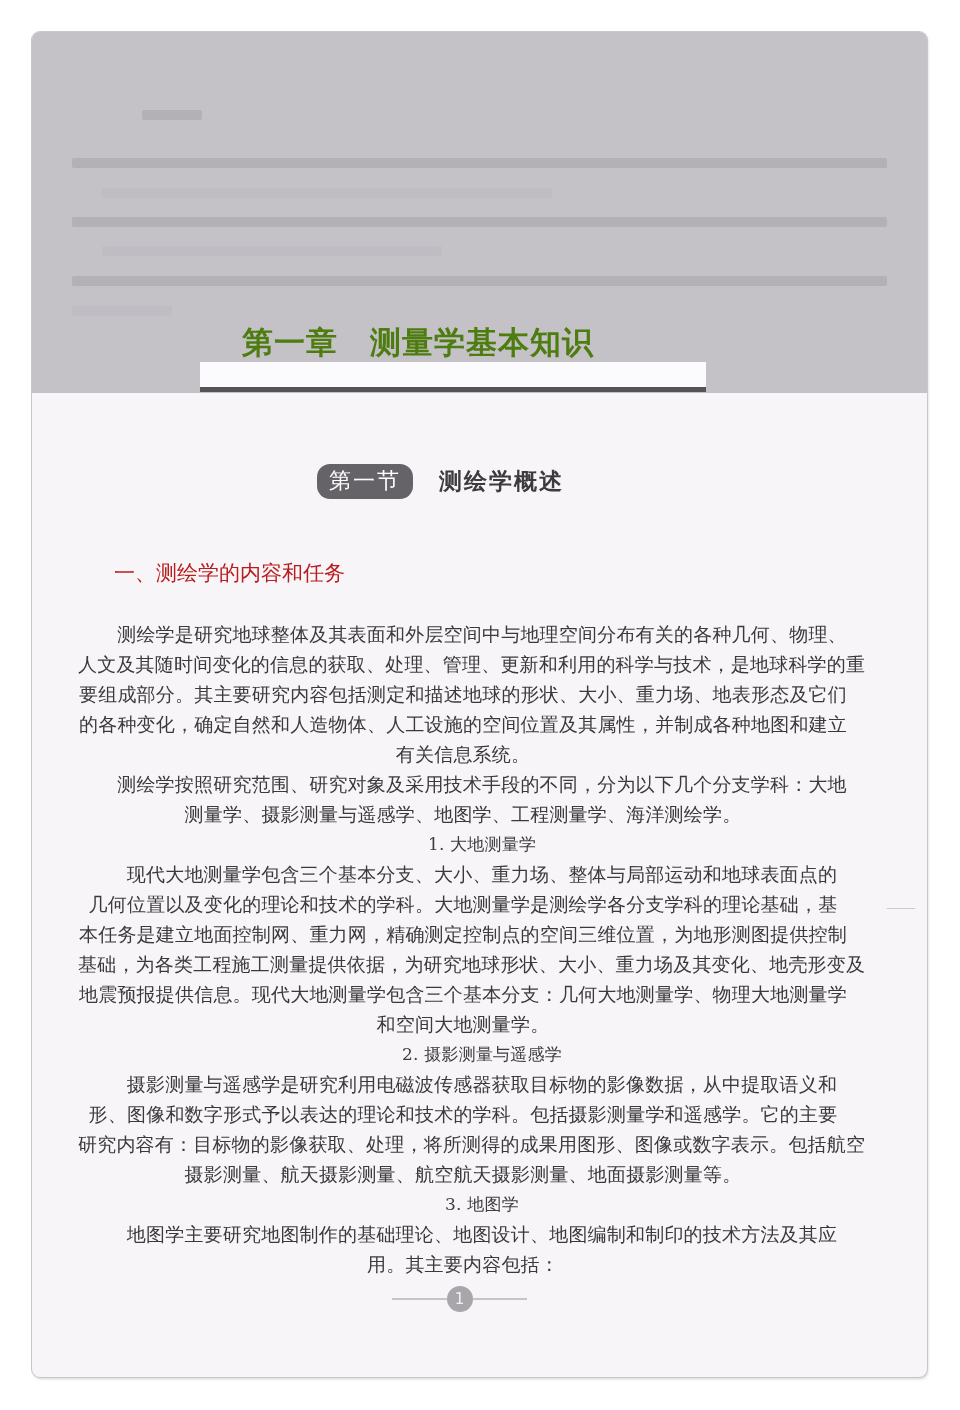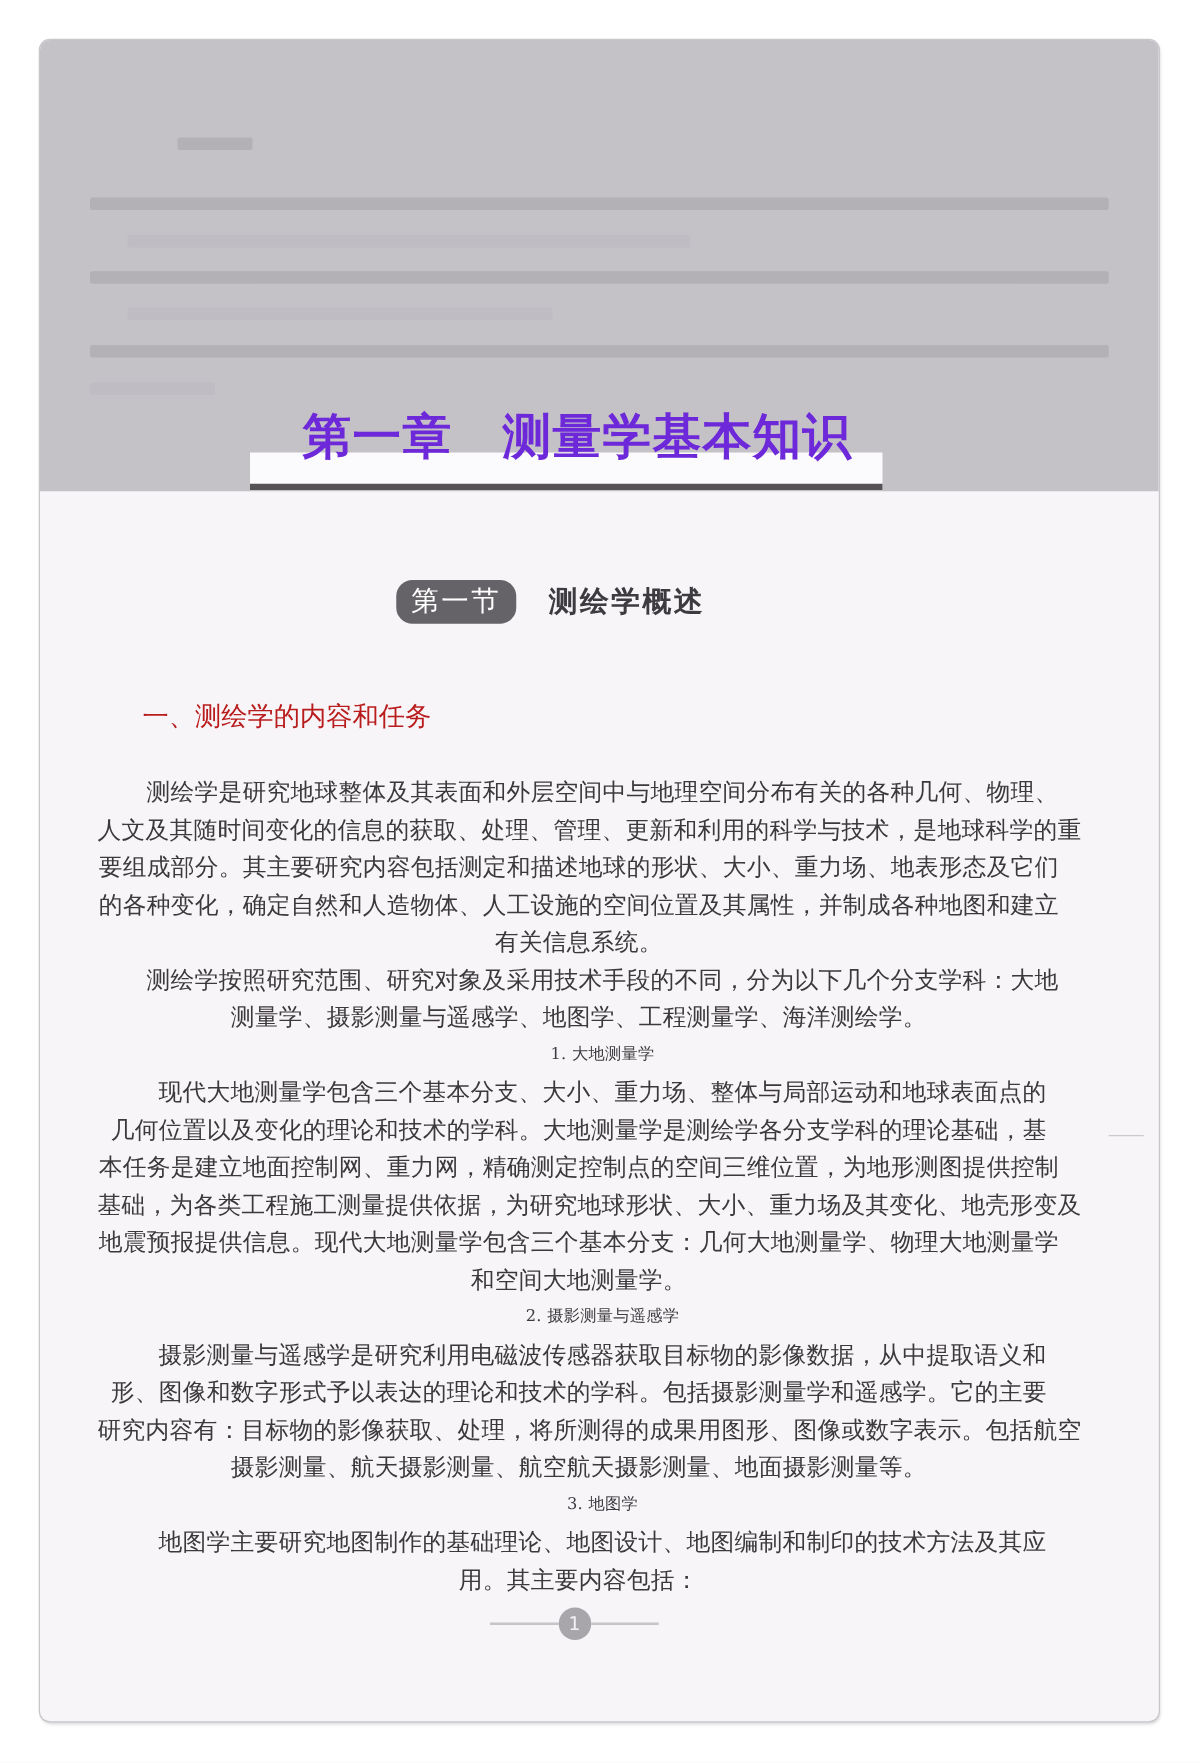--- a/index.html
+++ b/index.html
@@ -29,22 +29,22 @@
     height: 10px;
     background: rgba(150,146,152,0.35);
     border-radius: 2px;
   }
   .bleed-line.light { background: rgba(180,176,184,0.25); }
   .chapter-title {
     position: absolute;
     left: 210px; top: 290px;
     font-family: "DejaVu Serif", "Liberation Serif", serif;
     font-weight: bold;
-    font-size: 39px;
-    color: #6d28d9;
+    font-size: 31px;
+    color: #4d7c0f;
     letter-spacing: 1px;
     white-space: pre;
   }
   .title-bar {
     position: absolute;
     left: 168px; top: 330px;
     width: 506px; height: 25px;
     background: #fbfafc;
     border-bottom: 5px solid #555356;
   }
@@ -88,21 +88,21 @@
     height: 30px;
     line-height: 30px;
     font-size: 19px;
     color: #3b393c;
     white-space: nowrap;
     letter-spacing: 0.2px;
   }
   .line.indent { padding-left: 38px; }
   .line.sub {
     padding-left: 38px;
-    font-size: 13px;
+    font-size: 17px;
     color: #3e3c40;
   }
   .page-number {
     position: absolute;
     left: 360px; top: 1255px;
     width: 135px; height: 24px;
     display: flex; align-items: center; justify-content: center;
   }
   .pn-line { flex: 1; height: 2px; background: #c6c3c9; }
   .pn-circle {

